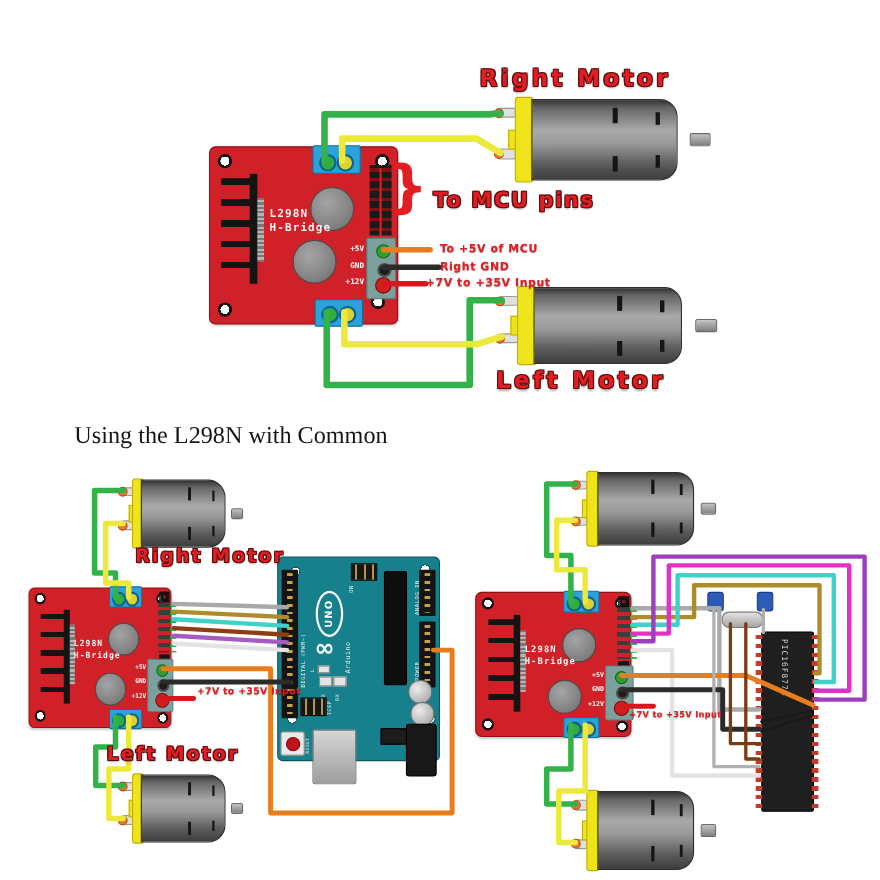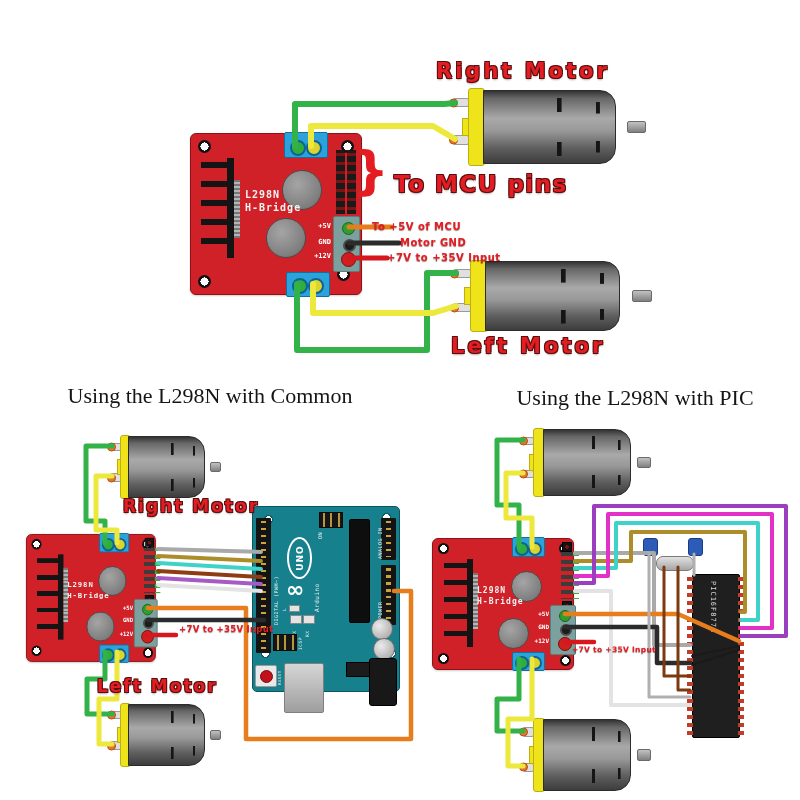--- a/index.html
+++ b/index.html
@@ -323,28 +323,27 @@
     <polyline points="565,642 594,642" fill="none" stroke="#d6181e" stroke-width="4.5" stroke-linecap="round"></polyline>
     <polyline points="692,656 739,646" fill="none" stroke="#1a1a1a" stroke-width="2" stroke-linecap="round"></polyline>
     <polyline points="692,665 739,650" fill="none" stroke="#1a1a1a" stroke-width="2" stroke-linecap="round"></polyline>
     <polyline points="664,567 664,676 690,676" fill="none" stroke="#7b3a10" stroke-width="3" stroke-linecap="round" stroke-linejoin="round"></polyline>
     <polyline points="678,567 678,690 690,690" fill="none" stroke="#7b3a10" stroke-width="3" stroke-linecap="round" stroke-linejoin="round"></polyline>
     <polyline points="649,554 649,697 690,697" fill="none" stroke="#b0b0b0" stroke-width="3" stroke-linecap="round" stroke-linejoin="round"></polyline>
     <polyline points="694,554 694,575" fill="none" stroke="#b0b0b0" stroke-width="3" stroke-linecap="round"></polyline>
   </svg>
 
   <div class="serif-title" style="left:0;top:383px;width:420px;font-size:22px">Using the L298N with Common</div>
-  <div class="serif-title" style="left:470px;top:385px;width:330px;font-size:22px">Using the L298N with PIC</div>
 
   <div class="rlabel" style="left:436px;top:59px;font-size:21px;letter-spacing:3px">Right Motor</div>
   <div class="rlabel" style="left:451px;top:334px;font-size:21px;letter-spacing:3px">Left Motor</div>
   <div class="rlabel" style="left:352px;top:140px;font-size:52px;line-height:60px;text-shadow:none">}</div>
-  <div class="rlabel" style="left:394px;top:171px;font-size:23px;letter-spacing:1.5px">To MCU pins</div>
-  <div class="rlabel" style="left:372px;top:221px;font-size:10px;letter-spacing:.5px;text-shadow:0 1px 1px rgba(60,0,0,.5)">To +5V of MCU</div>
-  <div class="rlabel" style="left:400px;top:237px;font-size:10px;letter-spacing:.5px;text-shadow:0 1px 1px rgba(60,0,0,.5)">Motor GND</div>
+  <div class="rlabel" style="left:394px;top:171px;font-size:19px;letter-spacing:1.5px">To MCU pins</div>
+  <div class="rlabel" style="left:400px;top:221px;font-size:10px;letter-spacing:.5px;text-shadow:0 1px 1px rgba(60,0,0,.5)">To +5V of MCU</div>
+  <div class="rlabel" style="left:400px;top:237px;font-size:10px;letter-spacing:.5px;text-shadow:0 1px 1px rgba(60,0,0,.5)">Right GND</div>
   <div class="rlabel" style="left:387px;top:252px;font-size:10px;letter-spacing:.5px;text-shadow:0 1px 1px rgba(60,0,0,.5)">+7V to +35V Input</div>
 
   <div class="rlabel" style="left:123px;top:496px;font-size:17px;letter-spacing:2px">Right Motor</div>
   <div class="rlabel" style="left:97px;top:676px;font-size:17px;letter-spacing:2px">Left Motor</div>
   <div class="rlabel" style="left:179px;top:624px;font-size:8.5px;letter-spacing:.3px;text-shadow:0 1px 1px rgba(60,0,0,.5)">+7V to +35V Input</div>
   <div class="rlabel" style="left:572px;top:645px;font-size:7.5px;letter-spacing:.3px;text-shadow:0 1px 1px rgba(60,0,0,.5)">+7V to +35V Input</div>
 
 </div>
 
 </body></html>

